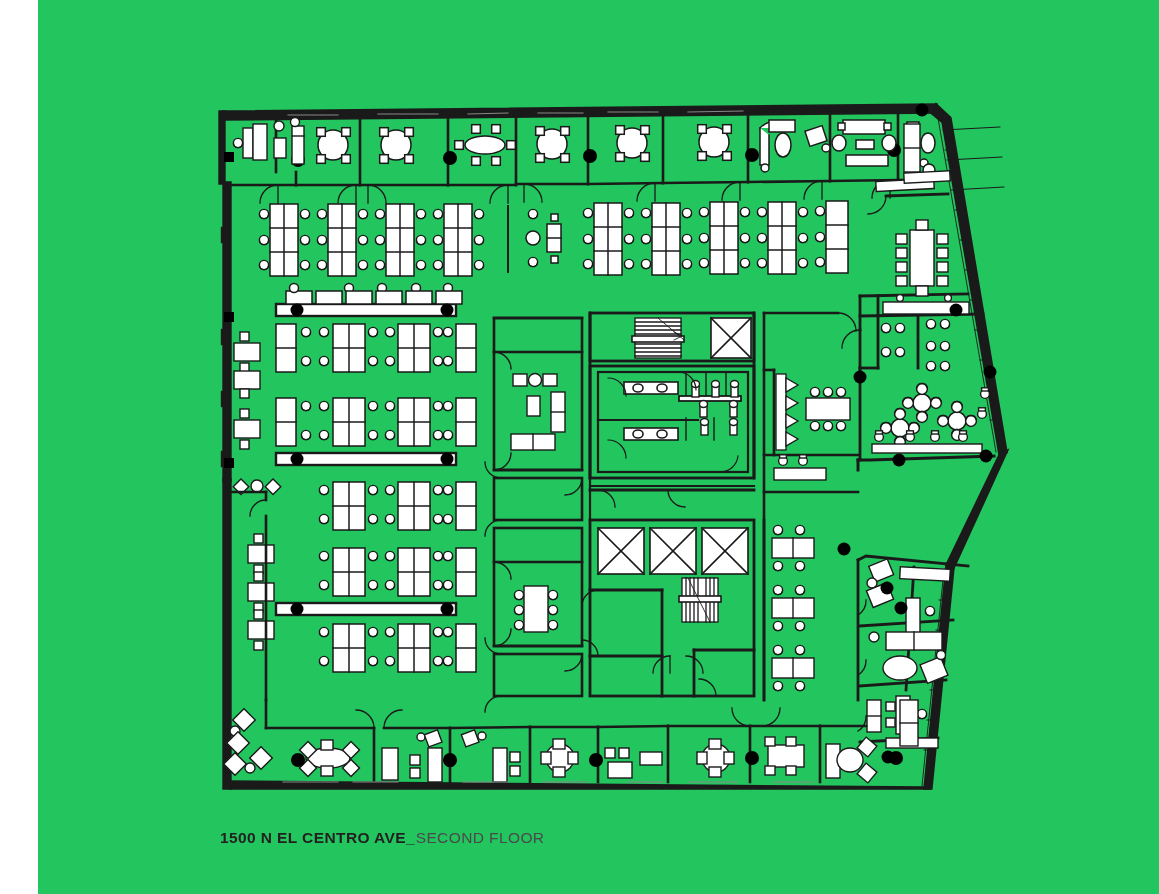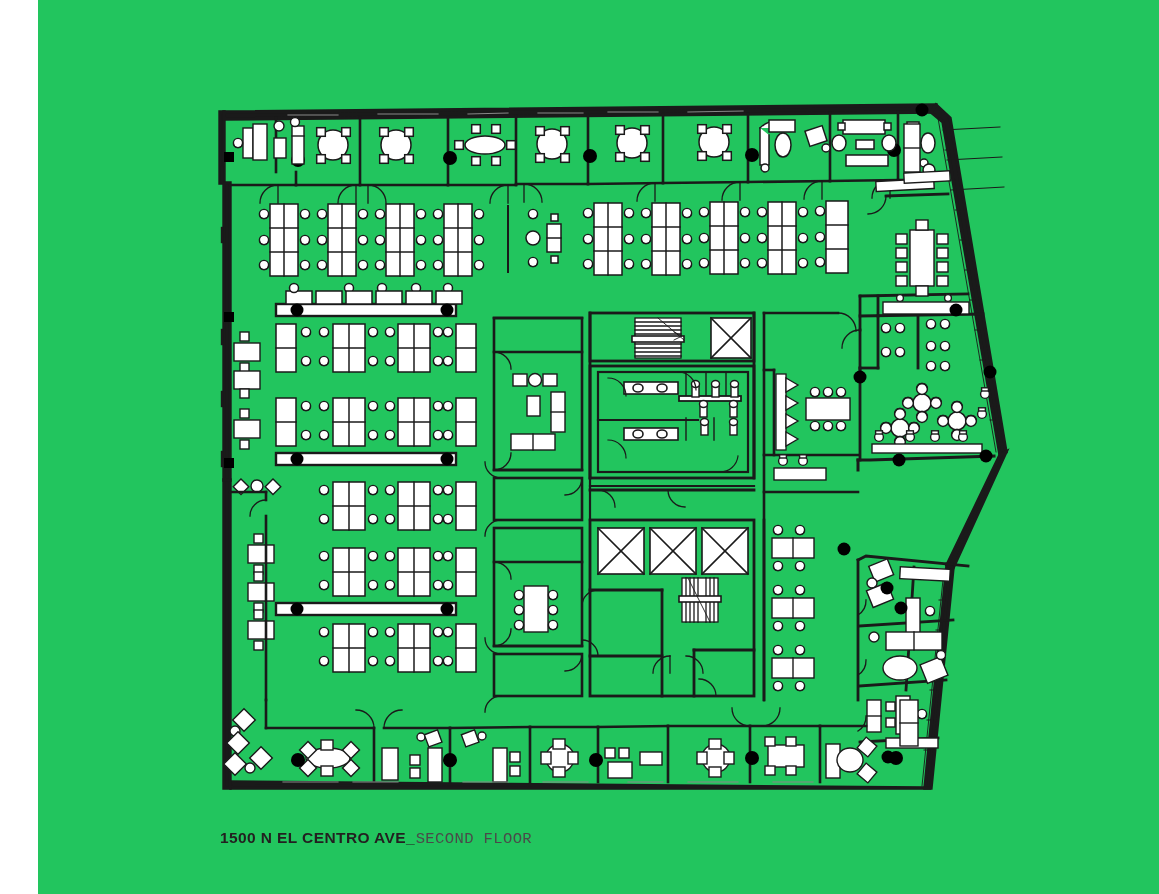--- a/index.html
+++ b/index.html
@@ -2,21 +2,21 @@
 <html><head>
 <meta charset="utf-8">
 <style>
   html,body{margin:0;padding:0;background:#ffffff;}
   body{width:1159px;height:894px;font-family:"Liberation Sans",sans-serif;overflow:hidden;}
   #sheet{position:relative;width:1159px;height:894px;background:#22c55e;margin-left:38px;}
   #plan{position:absolute;left:0;top:0;width:1159px;height:894px;}
   #title-block{position:absolute;left:182px;top:829px;display:flex;align-items:baseline;white-space:nowrap;}
   #title-main{font-weight:bold;font-size:15.5px;letter-spacing:.4px;color:#231f20;}
   #title-sep{font-weight:bold;font-size:15.5px;color:#231f20;}
-  #title-sub{font-weight:normal;font-size:15.5px;letter-spacing:.4px;color:#4a4a4a;margin-left:1px;font-family:Liberation Mono, monospace;}
+  #title-sub{font-weight:normal;font-size:15.5px;letter-spacing:.4px;color:#4a4a4a;margin-left:1px;}
 </style>
 </head>
 <body>
 
 <div id="sheet">
 
   <svg id="plan" viewBox="0 0 1159 894">
     <defs>
       <g id="chair-round">
         <circle cx="0" cy="0" r="5.4" fill="#fff" stroke="#1a1a1a" stroke-width="1.5"></circle>

